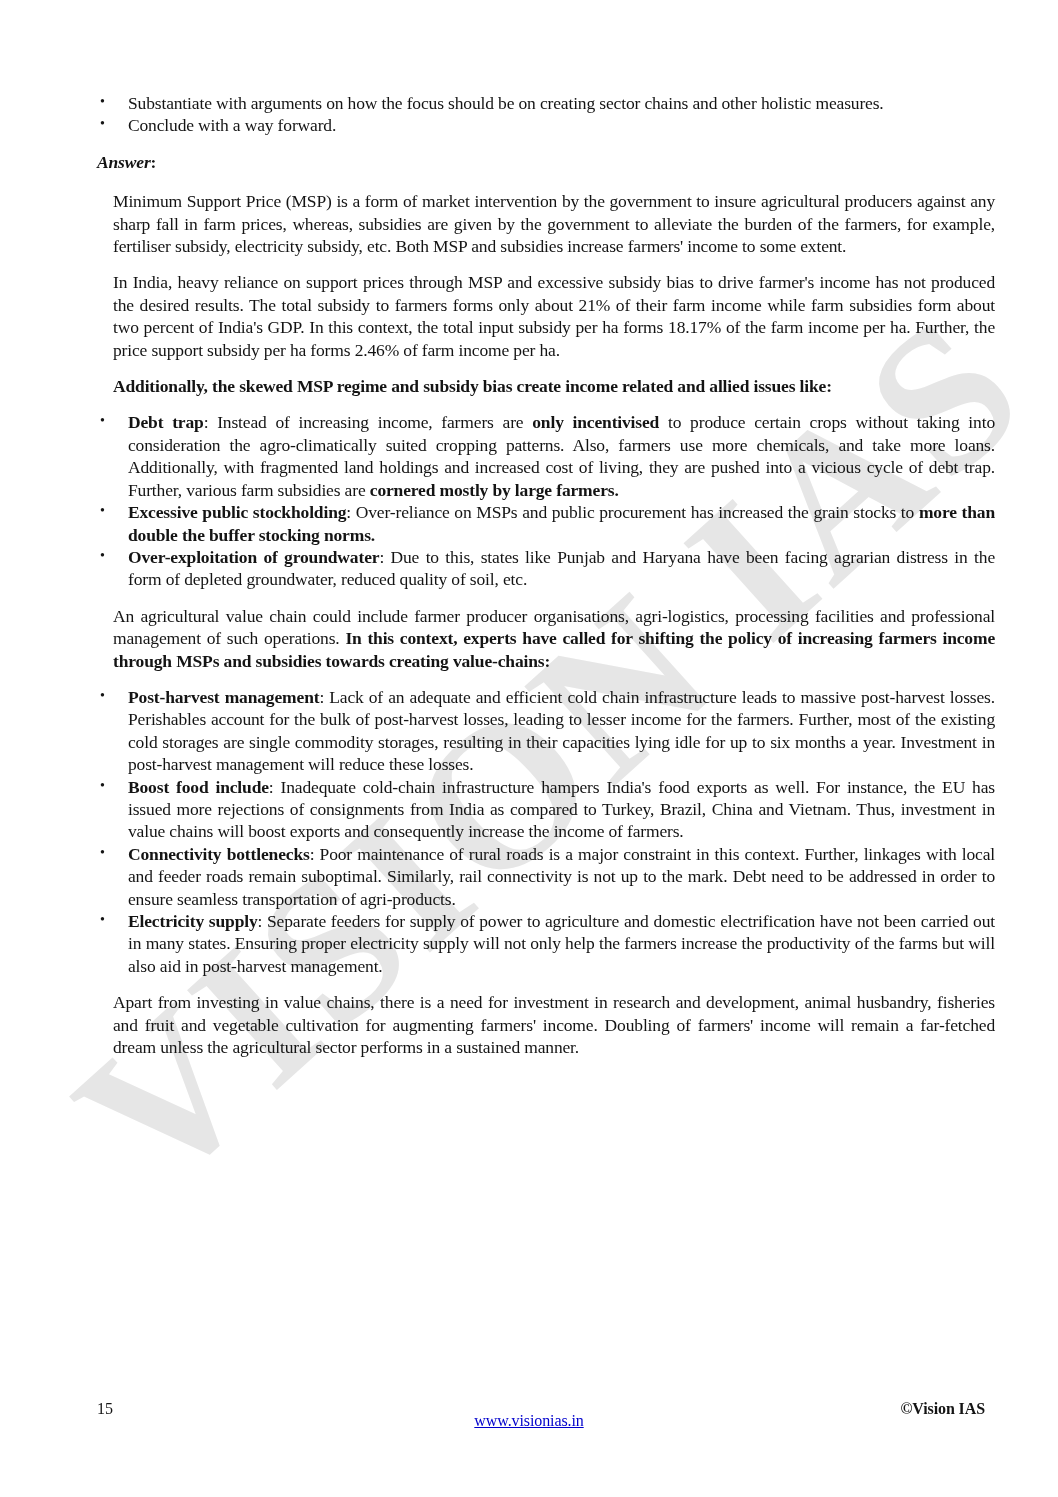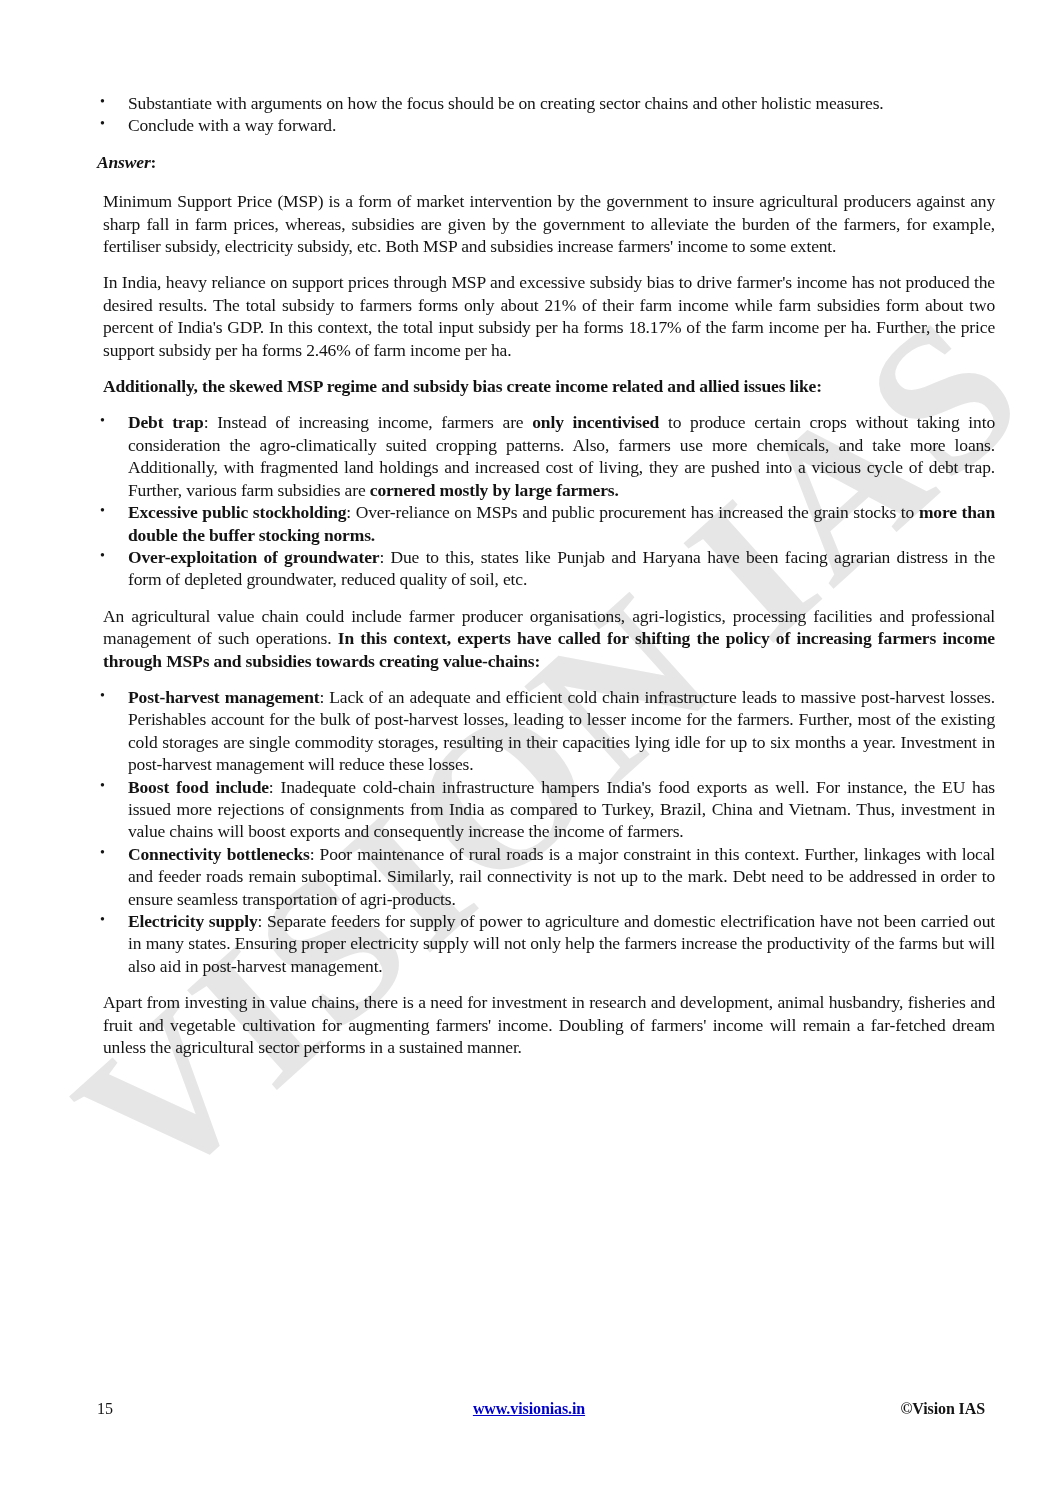--- a/index.html
+++ b/index.html
@@ -29,41 +29,41 @@
   .content{
     position:absolute;
     left:97px; right:63px; top:92px;
     z-index:1;
     font-size:17.5px;
     line-height:22.4px;
     letter-spacing:-0.15px;
     text-align:justify;
   }
   .indent{margin-left:63px;}
-  p.block{margin:0 0 14px 6px;}
+  p.block{margin:0 0 14px 16px;}
   ul.blist{list-style:none;margin:0 0 14px 0;padding:0;}
   ul.blist li{position:relative;padding-left:31px;}
   .marker{position:absolute;left:3px;top:-1px;font-size:14px;}
   .answer-head{
     margin:0 0 17px 0;
     font-weight:700;
     font-style:italic;
   }
   .answer-head .ans-colon{font-style:normal;}
   .seg-b, span.b{font-weight:700;}
   .footer{
     position:absolute;
     left:97px; right:63px; top:1400px;
     height:24px;
     z-index:1;
     font-size:16px;
     letter-spacing:-0.1px;
   }
   .f-left{position:absolute;left:0;top:0;}
-  .f-center{position:absolute;left:432px;top:0;transform:translateX(-50%);font-weight:bold;}
+  .f-center{position:absolute;left:432px;top:12px;transform:translateX(-50%);}
   .f-right{position:absolute;right:10px;top:0;font-weight:bold;}
   a.flink{color:#0000cc;text-decoration:underline;cursor:pointer;}
 </style>
 </head>
 <body>
 
 <div class="page">
 
   <div class="watermark">VISION IAS</div>
 

